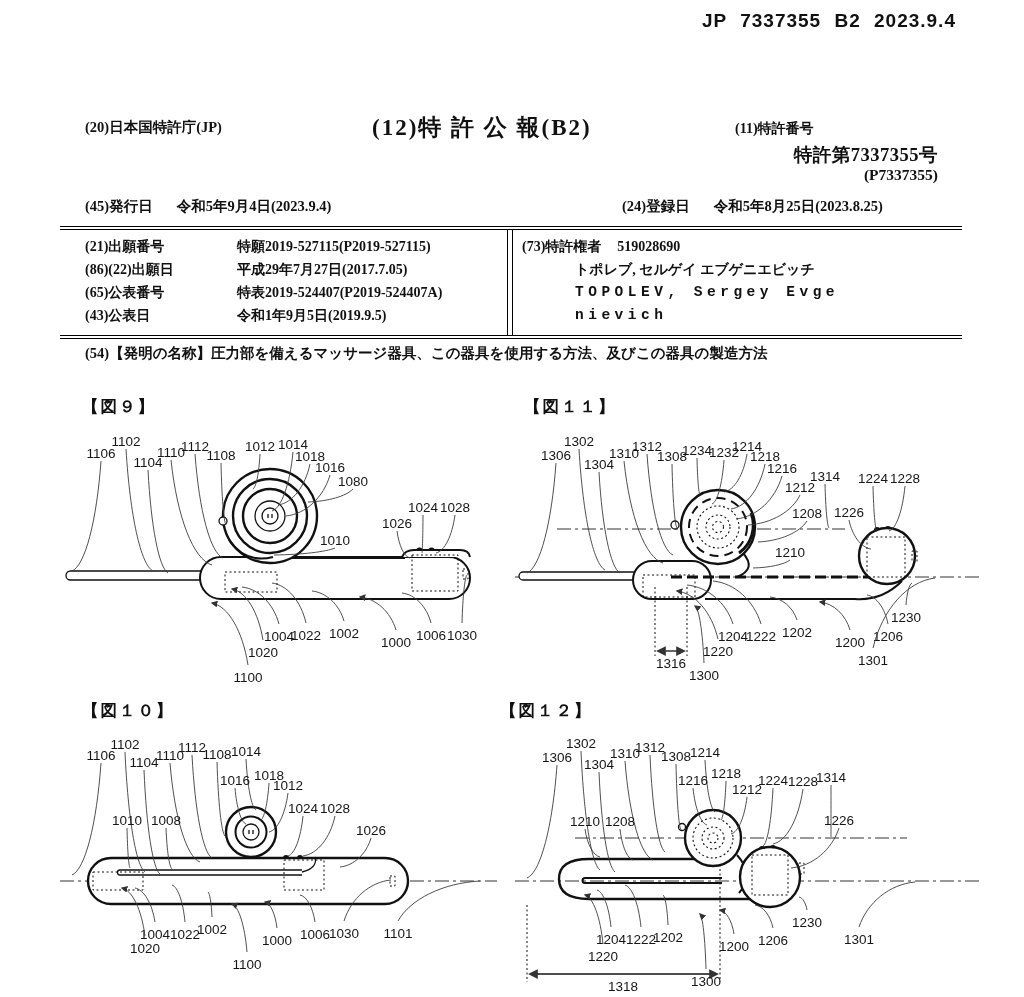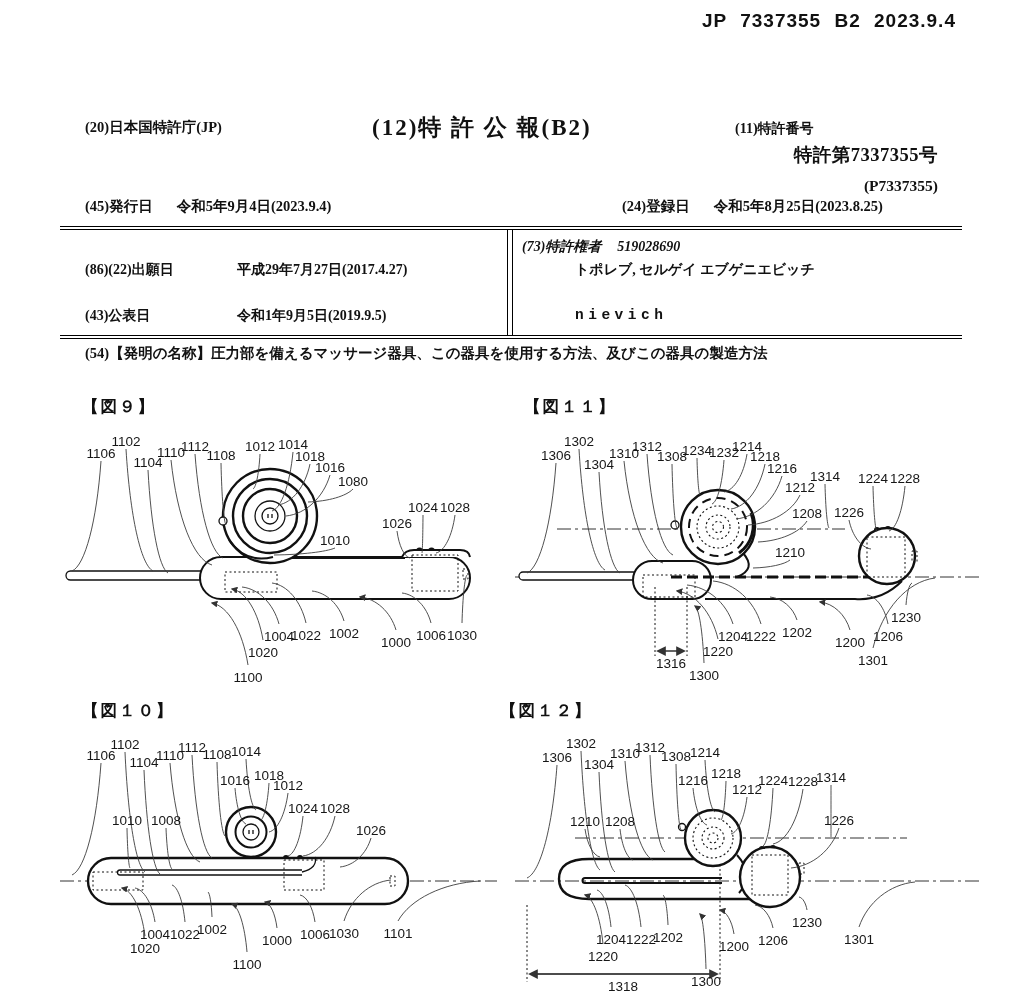--- a/index.html
+++ b/index.html
@@ -4,31 +4,31 @@
 <style>
   html,body{margin:0;padding:0;background:#fff;}
   body{width:1024px;height:997px;position:relative;font-family:"Liberation Serif",serif;color:#111;overflow:hidden;}
   .abs{position:absolute;}
   
   .doc-num{left:700px;top:10px;width:258px;text-align:center;font-family:"Liberation Sans",sans-serif;font-size:19px;font-weight:bold;letter-spacing:1px;word-spacing:7px;}
   .office{left:85px;top:118px;font-size:14.5px;font-weight:bold;}
   .kind{left:372px;top:112px;font-size:23px;font-weight:bold;letter-spacing:2px;}
   .pn-label{left:735px;top:120px;font-size:14px;font-weight:bold;}
   .pn{left:690px;top:142px;width:248px;text-align:right;font-size:18.5px;font-weight:bold;letter-spacing:.5px;}
-  .pn-paren{left:690px;top:177px;width:248px;text-align:right;font-size:15.5px;font-weight:bold;}
+  .pn-paren{left:690px;top:166px;width:248px;text-align:right;font-size:15.5px;font-weight:bold;}
   .date-row{font-size:14.5px;font-weight:bold;}
   .issue{left:85px;top:197px;}
   .reg{left:622px;top:197px;}
   .date-row .v{margin-left:24px;font-weight:bold;}
   
   .biblio{left:60px;top:226px;width:902px;height:105px;border-top:4px double #000;border-bottom:4px double #000;}
   .biblio .divider{position:absolute;left:447px;top:0;bottom:0;width:4px;border-left:1px solid #000;border-right:1px solid #000;}
   .biblio .lrow{position:absolute;left:25px;font-size:14px;font-weight:bold;white-space:nowrap;}
   .biblio .lrow .lab{display:inline-block;width:152px;}
-  .biblio .r-label{position:absolute;left:462px;top:8px;font-size:14px;font-weight:bold;font-style:italic;}
+  .biblio .r-label{position:absolute;left:462px;top:8px;font-size:14px;font-weight:bold;}
   .biblio .r-id{margin-left:16px;}
   .biblio .r-line{position:absolute;left:515px;font-size:14px;font-weight:bold;white-space:nowrap;}
   .biblio .ls{letter-spacing:4.5px;font-family:"Liberation Mono",monospace;font-size:14.5px;}
   
   .t54{left:85px;top:344px;font-size:14.5px;font-weight:bold;white-space:nowrap;}
   
   .fig-title{font-family:"Liberation Sans",sans-serif;font-size:16.5px;font-weight:bold;letter-spacing:2px;}
   svg .fig-label{font-family:"Liberation Sans",sans-serif;font-size:13.5px;fill:#161616;}
   svg .leader{fill:none;stroke:#3c3c3c;stroke-width:.9;}
   svg .ln,svg .ln1{fill:none;stroke:#111;stroke-width:1.3;}
@@ -61,24 +61,27 @@
 <div class="abs pn-paren">(P7337355)</div>
 <div class="abs date-row issue">
   <span>(45)発行日</span><span class="v">令和5年9月4日(2023.9.4)</span>
 </div>
 <div class="abs date-row reg">
   <span>(24)登録日</span><span class="v">令和5年8月25日(2023.8.25)</span>
 </div>
 
 <div class="abs biblio">
   <div class="divider"></div>
-  <div class="lrow" style="top:31px"><span class="lab">(86)(22)出願日</span><span>平成29年7月27日(2017.4.27)</span></div>
+  <div class="lrow" style="top:8px"><span class="lab">(21)出願番号</span><span>特願2019-527115(P2019-527115)</span></div>
+  <div class="lrow" style="top:31px"><span class="lab">(86)(22)出願日</span><span>平成29年7月27日(2017.7.05)</span></div>
+  <div class="lrow" style="top:54px"><span class="lab">(65)公表番号</span><span>特表2019-524407(P2019-524407A)</span></div>
   <div class="lrow" style="top:77px"><span class="lab">(43)公表日</span><span>令和1年9月5日(2019.9.5)</span></div>
   <div class="r-label"><span>(73)特許権者</span><span class="r-id">519028690</span></div>
   <div class="r-line" style="top:31px">トポレブ, セルゲイ  エブゲニエビッチ</div>
+  <div class="r-line ls" style="top:54px">TOPOLEV, Sergey Evge</div>
   <div class="r-line ls" style="top:77px">nievich</div>
 </div>
 
 <div class="abs t54">(54)【発明の名称】圧力部を備えるマッサージ器具、この器具を使用する方法、及びこの器具の製造方法</div>
 
 <div class="abs fig-title" style="left:82px;top:396px">【図９】</div>
 <div class="abs" style="left:60px;top:425px">
   <svg width="440" height="265" viewBox="0 0 440 265">
     <g>
       <rect x="6" y="146" width="140" height="9" rx="4.5" class="ln f"></rect>

